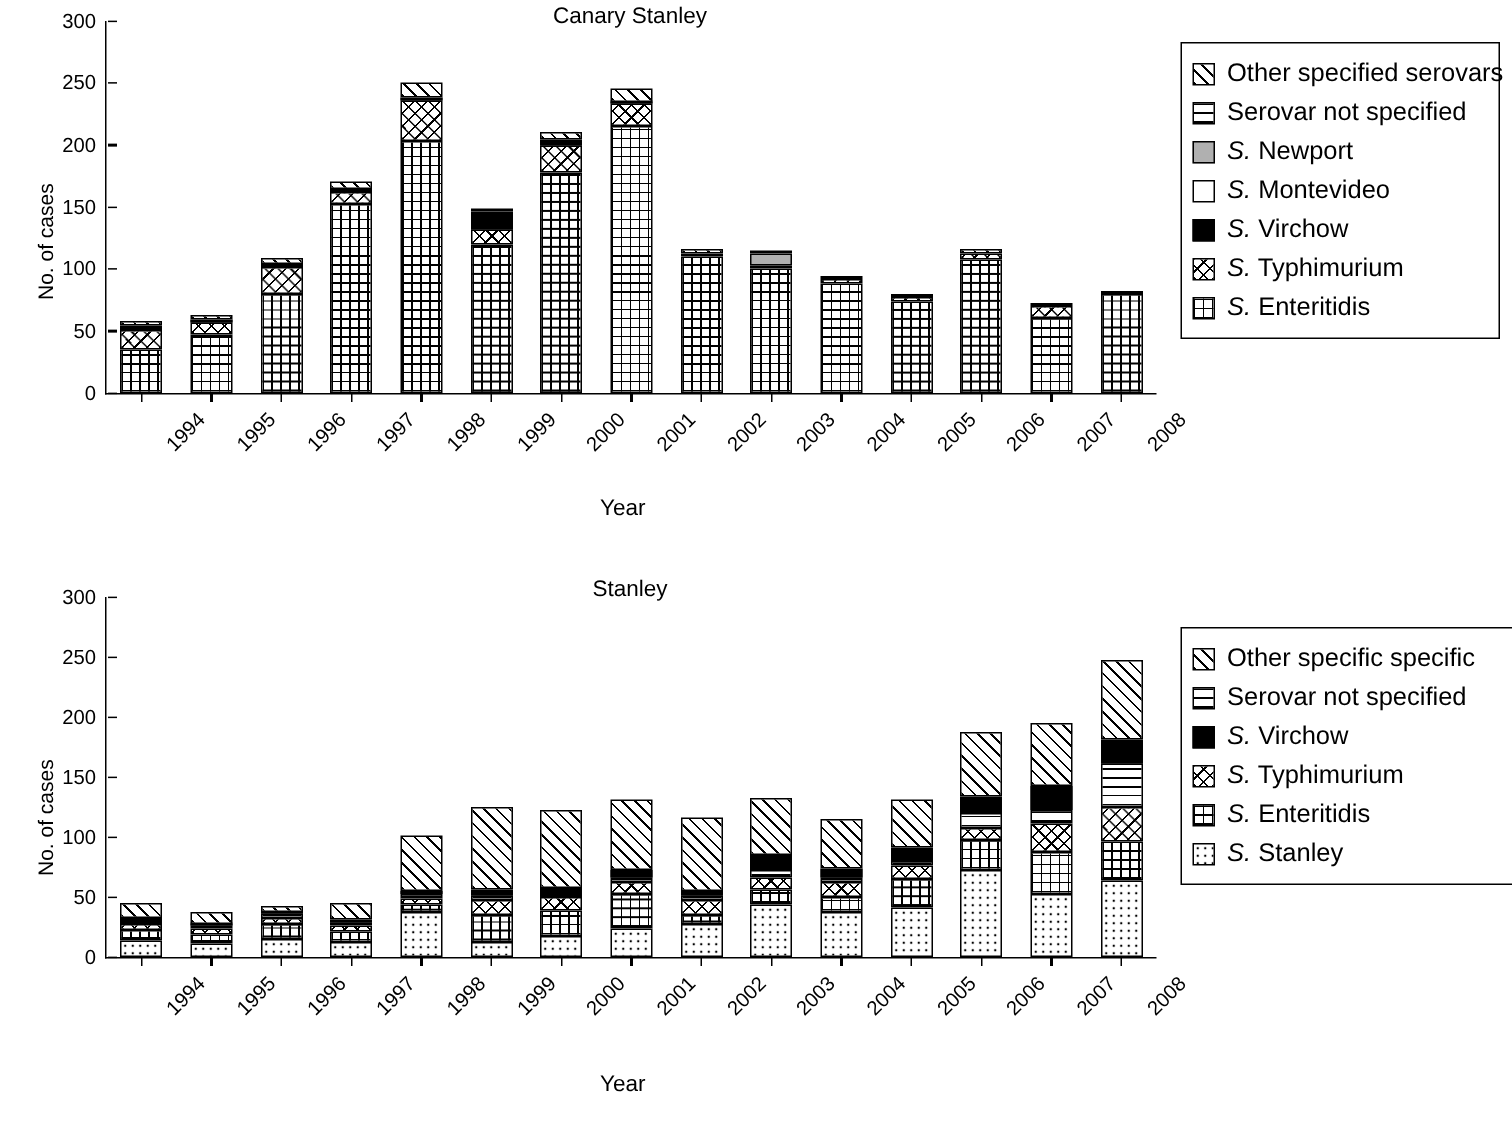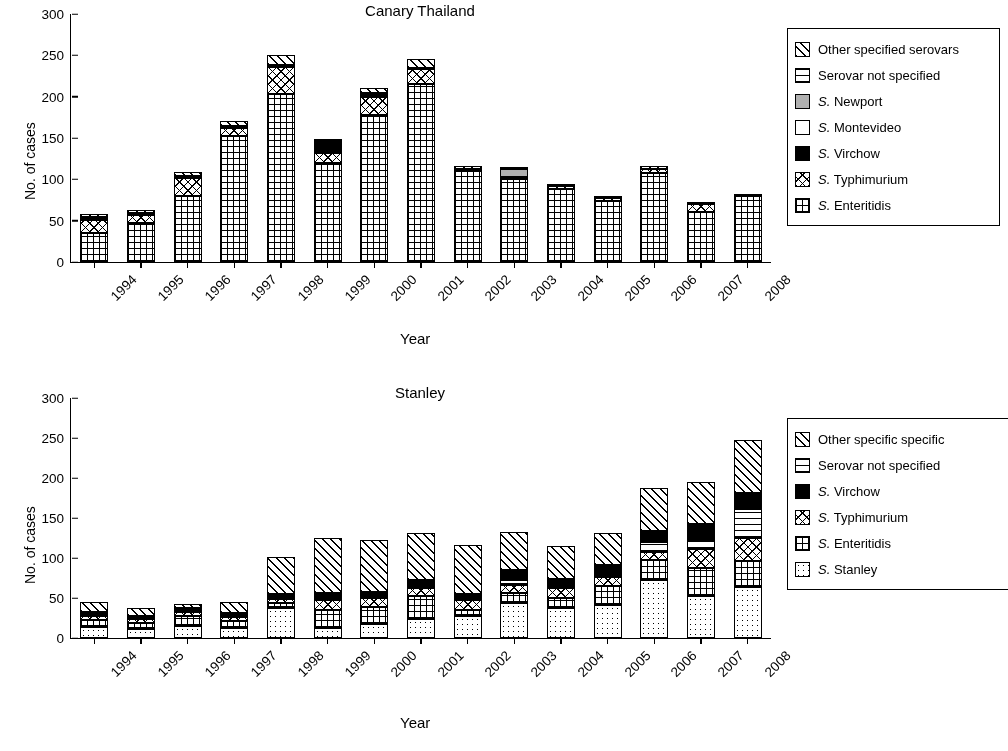--- a/index.html
+++ b/index.html
@@ -133,28 +133,28 @@
     height:26px;
     white-space:nowrap;
   }
   .swatch{
     width:15px;height:15px;
     border:1.2px solid #000;
     box-sizing:border-box;
     margin-right:8px;
     flex:0 0 auto;
   }
-  .legend-label{font-size:13px;}
+  .legend-label{font-size:17px;}
   .legend-label i{font-style:italic;}
 </style>
 </head>
 <body>
 
 <div class="panel" id="panel-top">
-    <div class="chart-title" style="left: 70px; top: 2px; width: 700px;">Canary Thailand</div>
+    <div class="chart-title" style="left: 70px; top: 2px; width: 700px;">Canary Stanley</div>
     <div class="ylabel" style="left: 22px; top: 200px;">No. of cases</div>
     <div class="plot" style="left: 70px; top: 14px; width: 700px; height: 248px;">
       <div class="ytick" style="top: 248px;">0<span class="mark"></span></div>
       <div class="ytick" style="top: 206.667px;">50<span class="mark"></span></div>
       <div class="ytick" style="top: 165.333px;">100<span class="mark"></span></div>
       <div class="ytick" style="top: 124px;">150<span class="mark"></span></div>
       <div class="ytick" style="top: 82.6667px;">200<span class="mark"></span></div>
       <div class="ytick" style="top: 41.3333px;">250<span class="mark"></span></div>
       <div class="ytick" style="top: 0px;">300<span class="mark"></span></div>
       <div class="xtickmark" style="left: 22.5833px;"></div>

